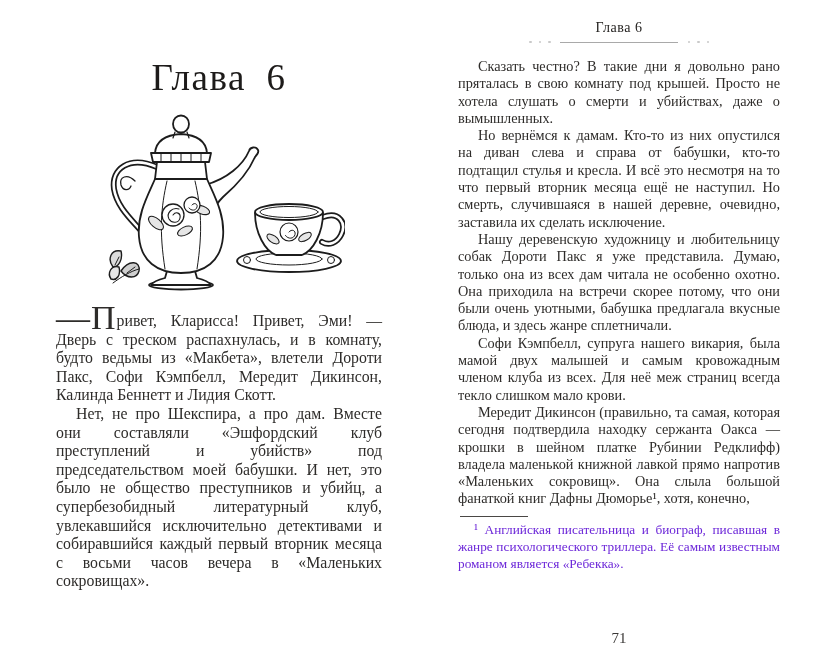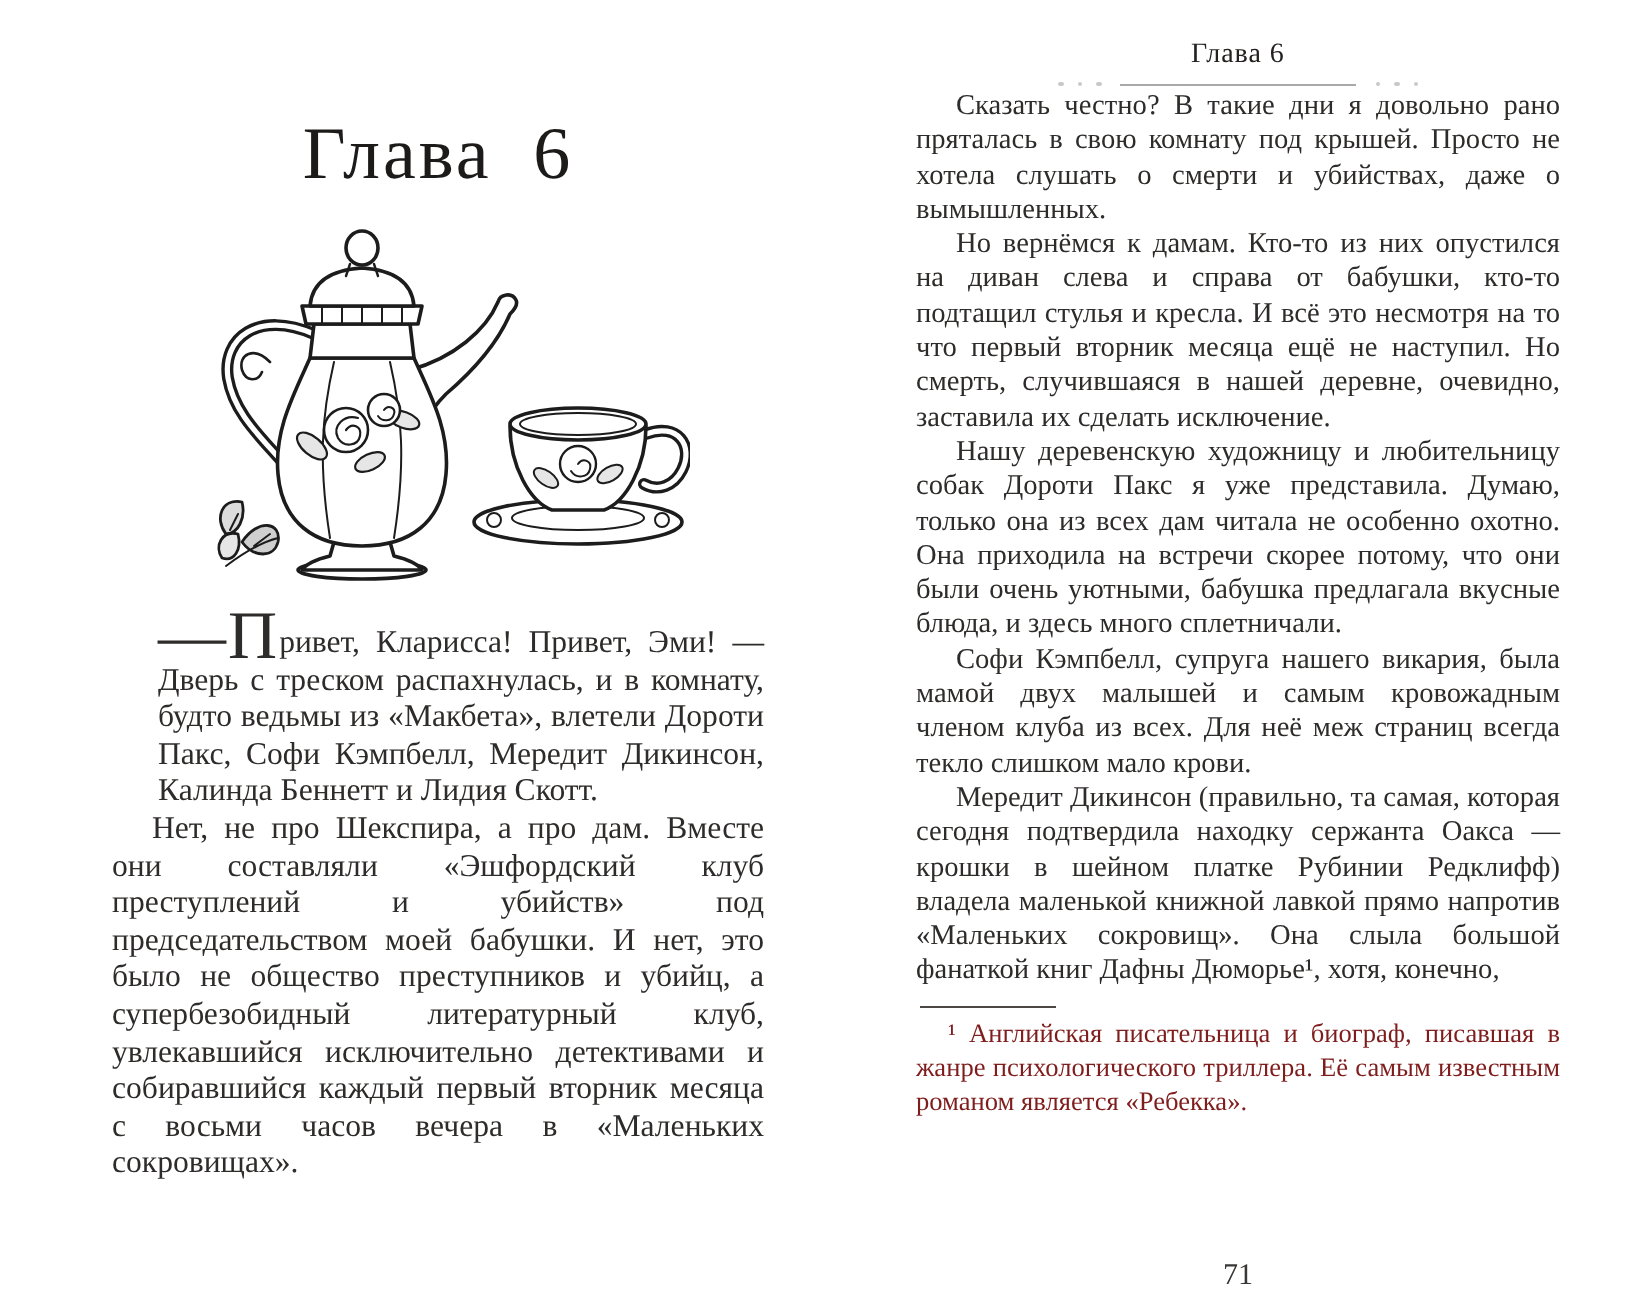--- a/index.html
+++ b/index.html
@@ -16,38 +16,38 @@
     margin:56px 0 0 0;text-align:center;font-weight:normal;
     font-size:37px;letter-spacing:1.5px;word-spacing:10px;color:#1d1b1a;
   }
   .illustration{display:block;margin:12px auto 0;text-align:center;}
   .illustration svg{display:inline-block;}
 
   .body-text{
     text-align:justify;hyphens:auto;-webkit-hyphens:auto;
   }
   .left-text{margin-top:12px;font-size:15.8px;line-height:18.6px;}
-  .right-text{font-size:14.3px;line-height:17.3px;}
+  .right-text{margin-top:13px;font-size:14.3px;line-height:17.3px;}
   .body-text p{margin:0;text-indent:20px;}
-  .body-text p.opening{text-indent:0;margin-left:23px;}
+  .body-text p.opening{text-indent:0;}
   .lede{font-size:34px;line-height:18.6px;letter-spacing:1px;vertical-align:-3px;}
 
   .running-header{
     margin-top:20px;text-align:center;font-size:14px;letter-spacing:.5px;color:#242220;
   }
   .header-rule{display:flex;align-items:center;justify-content:center;margin-top:3px;height:6px;}
   .rule-line{width:118px;height:1px;background:#a9a9a9;margin:0 6px;}
   .dots{display:inline-flex;align-items:center;}
   .dots i{width:2.5px;height:2.5px;border-radius:50%;background:#c9c9c9;margin:0 3.5px;display:inline-block;}
 
   .footnote{margin-top:8px;}
   .footnote-rule{width:68px;height:1.5px;background:#4a4745;margin:0 0 5px 2px;}
   .footnote-text{
     margin:0;font-size:13.3px;line-height:16.8px;text-indent:16px;
-    text-align:justify;color:#7f1d1d;
+    text-align:justify;color:#6d28d9;
   }
   .page-number{position:absolute;width:100%;text-align:center;font-size:15px;color:#3a3836;}
   .page.left .page-number{top:591px;}
   .page.right .page-number{top:630px;}
 </style>
 </head>
 <body>
 
 <div class="page left">
   <h1 class="chapter-title">Глава 6</h1>
@@ -124,21 +124,21 @@
     <span class="dots">
         <i></i>
         <i></i>
         <i></i>
       </span>
   </div>
 
   <div class="body-text right-text" lang="ru">
     <p>Сказать честно? В такие дни я довольно рано пряталась в свою комнату под крышей. Просто не хотела слушать о смерти и убийствах, даже о вымышленных.</p>
     <p>Но вернёмся к дамам. Кто-то из них опустился на диван слева и справа от бабушки, кто-то подтащил стулья и кресла. И всё это несмотря на то что первый вторник месяца ещё не наступил. Но смерть, случившаяся в нашей деревне, очевидно, заставила их сделать исключение.</p>
-    <p>Нашу деревенскую художницу и любительницу собак Дороти Пакс я уже представила. Думаю, только она из всех дам читала не особенно охотно. Она приходила на встречи скорее потому, что они были очень уютными, бабушка предлагала вкусные блюда, и здесь много сплетничали.</p>
+    <p>Нашу деревенскую художницу и любительницу собак Дороти Пакс я уже представила. Думаю, только она из всех дам читала не особенно охотно. Она приходила на встречи скорее потому, что они были очень уютными, бабушка предлагала вкусные блюда, и здесь жанре сплетничали.</p>
     <p>Софи Кэмпбелл, супруга нашего викария, была мамой двух малышей и самым кровожадным членом клуба из всех. Для неё меж страниц всегда текло слишком мало крови.</p>
     <p>Мередит Дикинсон (правильно, та самая, которая сегодня подтвердила находку сержанта Оакса — крошки в шейном платке Рубинии Редклифф) владела маленькой книжной лавкой прямо напротив «Маленьких сокровищ». Она слыла большой фанаткой книг Дафны Дюморье¹, хотя, конечно,</p>
   </div>
 
   <div class="footnote">
     <div class="footnote-rule"></div>
     <p class="footnote-text" lang="ru">¹ Английская писательница и биограф, писавшая в жанре психологического триллера. Её самым известным романом является «Ребекка».</p>
   </div>
 
   <div class="page-number">71</div>

